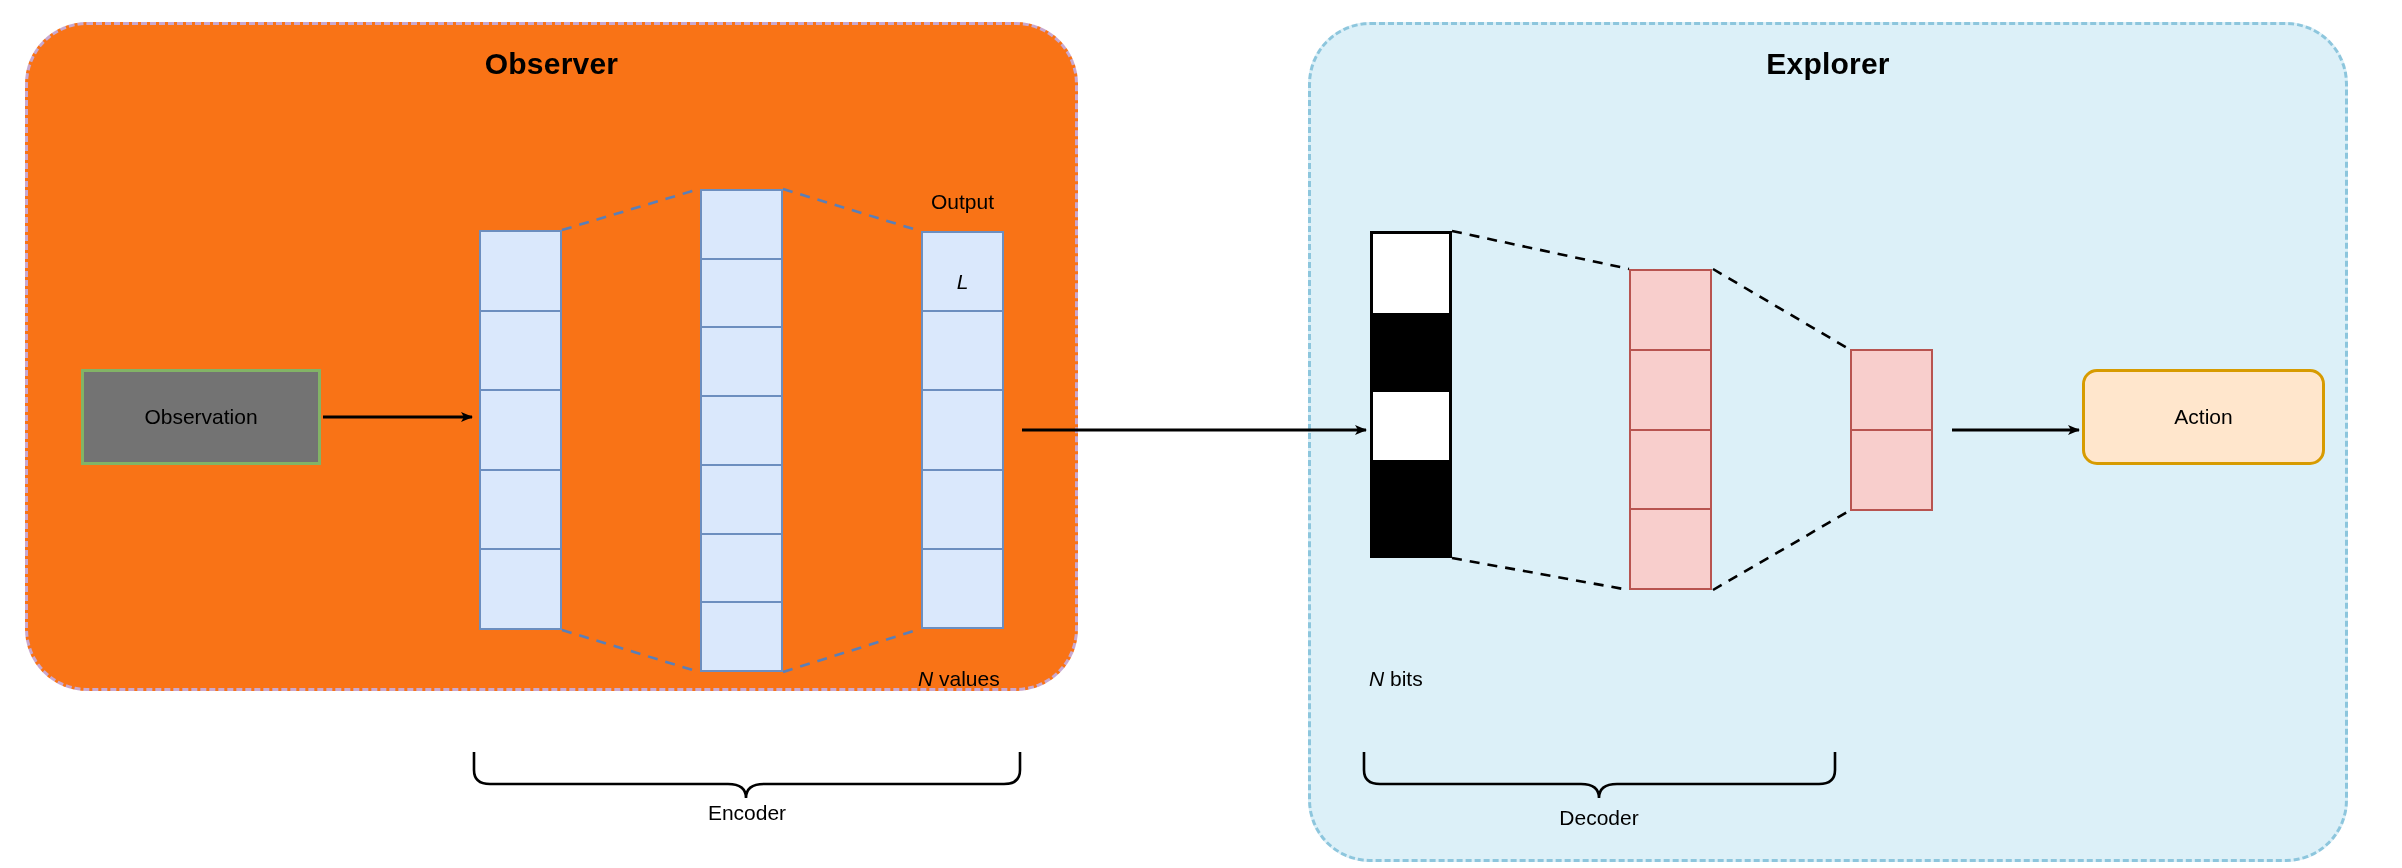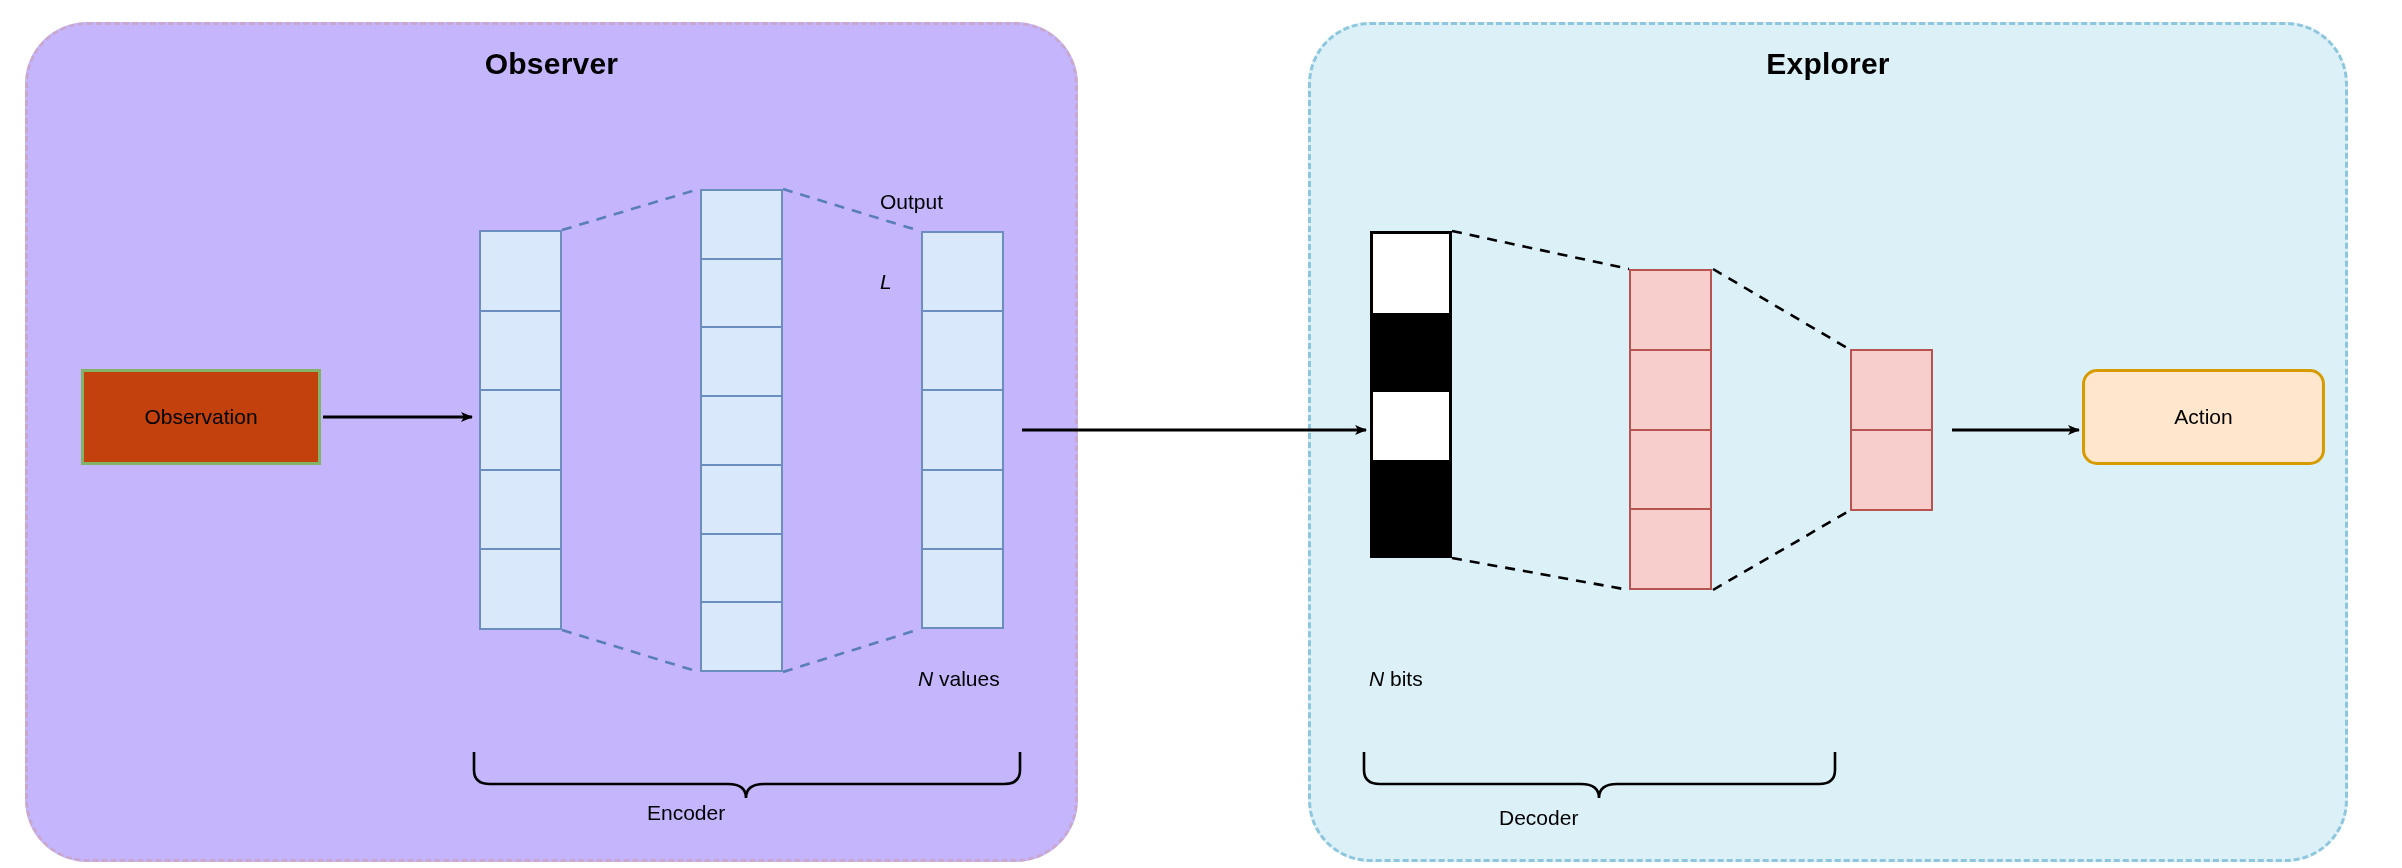--- a/index.html
+++ b/index.html
@@ -23,22 +23,22 @@
   
   .panel {
     position: absolute;
     border-style: dashed;
     border-width: 3px;
     border-radius: 62px;
     box-sizing: border-box;
   }
   #panel-observer {
     left: 25px; top: 22px;
-    width: 1053px; height: 840px;
-    background: #c4b5fd;
+    width: 1053px; height: 669px;
+    background: #f97316;
     border-color: #c9a8cf;
   }
   #panel-explorer {
     left: 1308px; top: 22px;
     width: 1040px; height: 840px;
     background: #dcf0f8;
     border-color: #8dc6dd;
   }
   .panel-title {
     position: absolute;
@@ -58,21 +58,21 @@
     border-style: solid;
     display: flex;
     align-items: center;
     justify-content: center;
     font-size: 21px;
     color: #000;
   }
   #box-observation {
     left: 81px; top: 369px;
     width: 240px; height: 96px;
-    background: #c2410c;
+    background: #737373;
     border-color: #82b366;
   }
   #box-action {
     left: 2082px; top: 369px;
     width: 243px; height: 96px;
     background: #ffe6cc;
     border-color: #d79b00;
     border-radius: 15px;
   }
   
@@ -110,21 +110,21 @@
   }
   
   .lbl {
     position: absolute;
     font-size: 21px;
     color: #000;
     line-height: 1.28;
     white-space: pre;
   }
   .lbl .ital { font-style: italic; }
-  .center { text-align: left; }
+  .center { text-align: center; }
   
   #overlay {
     position: absolute;
     left: 0; top: 0;
     width: 2402px; height: 868px;
     pointer-events: none;
   }
 </style>
 </head>
 <body>

